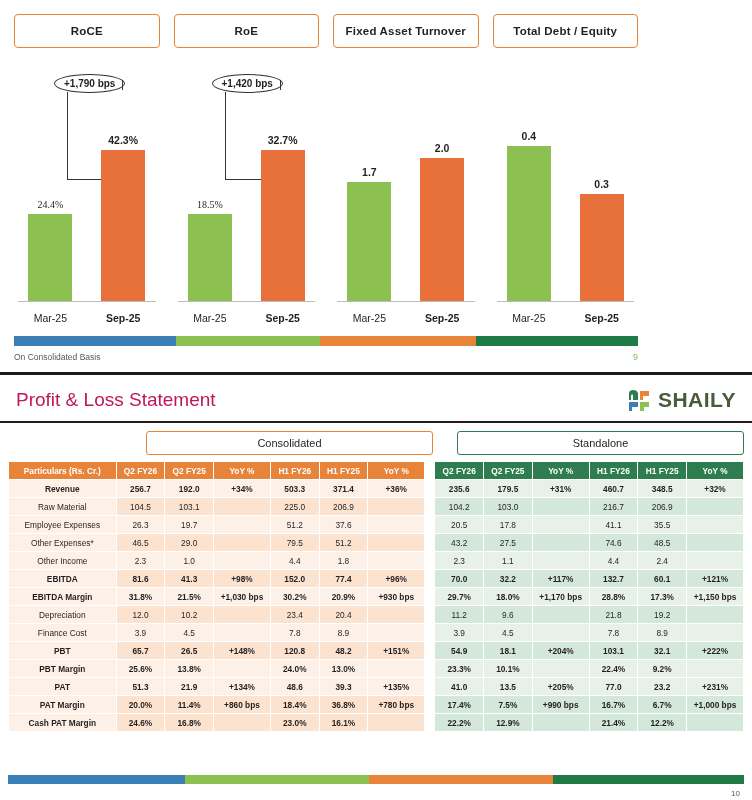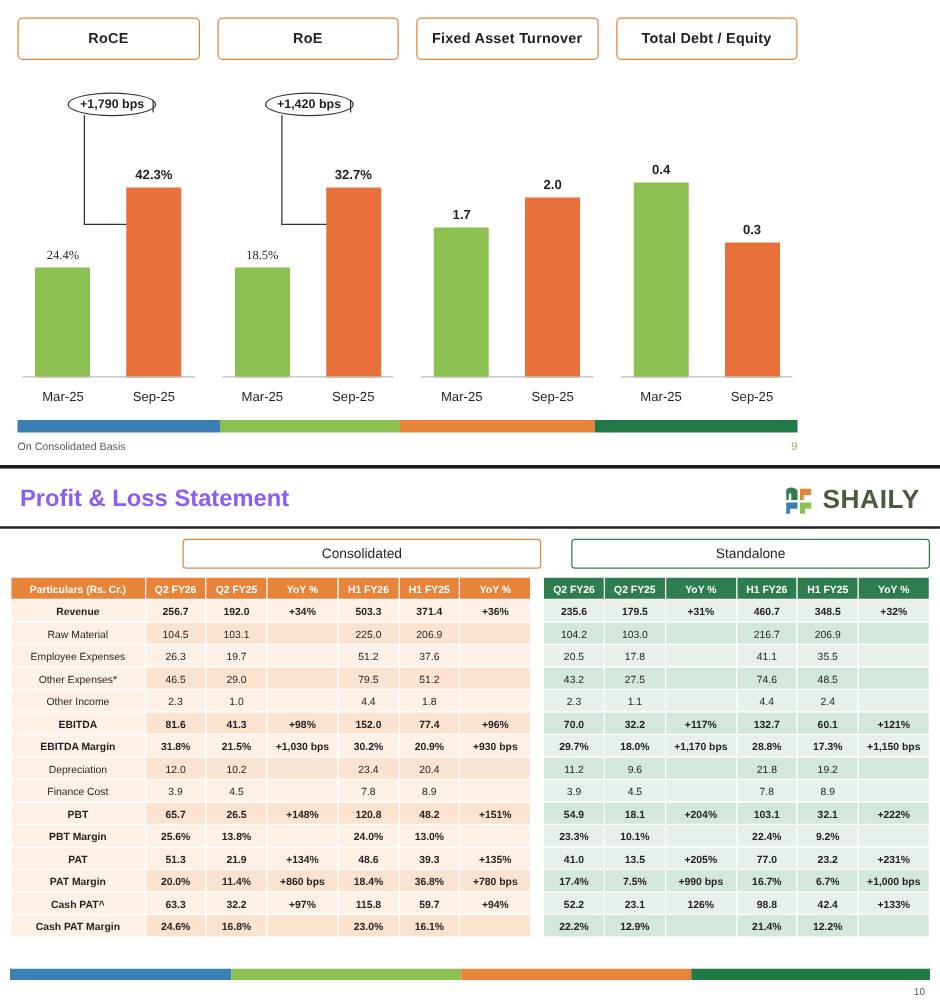--- a/index.html
+++ b/index.html
@@ -74,21 +74,21 @@
   }
   .axis-labels {
     position:absolute;
     bottom:4px; left:0; right:0;
     display:flex; justify-content:space-around;
   }
   .axis-labels span {
     width:80px; text-align:center;
     font-size:10.5px;
   }
-  .axis-labels span.bold { font-weight:normal; }
+  .axis-labels span.bold { font-weight:bold; }
 
   
   .callout {
     position:absolute;
     border:1px solid #333;
     border-radius:50%;
     padding:3px 9px;
     font-size:10px; font-weight:bold;
     background:#fff;
     white-space:nowrap;
@@ -127,21 +127,21 @@
     width:752px; height:425px;
     background:#ffffff;
     padding:0;
   }
 
   .pl-header {
     display:flex; align-items:center; justify-content:space-between;
     padding:12px 16px 8px 16px;
   }
   .pl-title {
-    font-size:19px; color:#8b5cf6; font-weight:bold;
+    font-size:19px; color:#be185d; font-weight:normal;
   }
   .brand {
     display:flex; align-items:center; gap:6px;
   }
   .brand-logo { width:26px; height:26px; position:relative; }
   .brand-text {
     font-size:21px; font-weight:bold; color:#4a5a3a; letter-spacing:.5px;
   }
   .hr-dark { height:2px; background:#231f20; margin:0 0 0 0; }
 
@@ -582,36 +582,20 @@
           <td class="cons alt b">+780 bps</td>
           <td class="gap"></td>
           <td class="stand alt b">17.4%</td>
           <td class="stand alt b">7.5%</td>
           <td class="stand alt b">+990 bps</td>
           <td class="stand alt b">16.7%</td>
           <td class="stand alt b">6.7%</td>
           <td class="stand alt b">+1,000 bps</td>
         </tr>
         <tr>
-          <td class="particulars bold">Cash PAT^</td>
-          <td class="cons b">63.3</td>
-          <td class="cons b">32.2</td>
-          <td class="cons b">+97%</td>
-          <td class="cons b">115.8</td>
-          <td class="cons b">59.7</td>
-          <td class="cons b">+94%</td>
-          <td class="gap"></td>
-          <td class="stand b">52.2</td>
-          <td class="stand b">23.1</td>
-          <td class="stand b">126%</td>
-          <td class="stand b">98.8</td>
-          <td class="stand b">42.4</td>
-          <td class="stand b">+133%</td>
-        </tr>
-        <tr>
           <td class="particulars bold">Cash PAT Margin</td>
           <td class="cons alt b">24.6%</td>
           <td class="cons alt b">16.8%</td>
           <td class="cons alt b"></td>
           <td class="cons alt b">23.0%</td>
           <td class="cons alt b">16.1%</td>
           <td class="cons alt b"></td>
           <td class="gap"></td>
           <td class="stand alt b">22.2%</td>
           <td class="stand alt b">12.9%</td>

